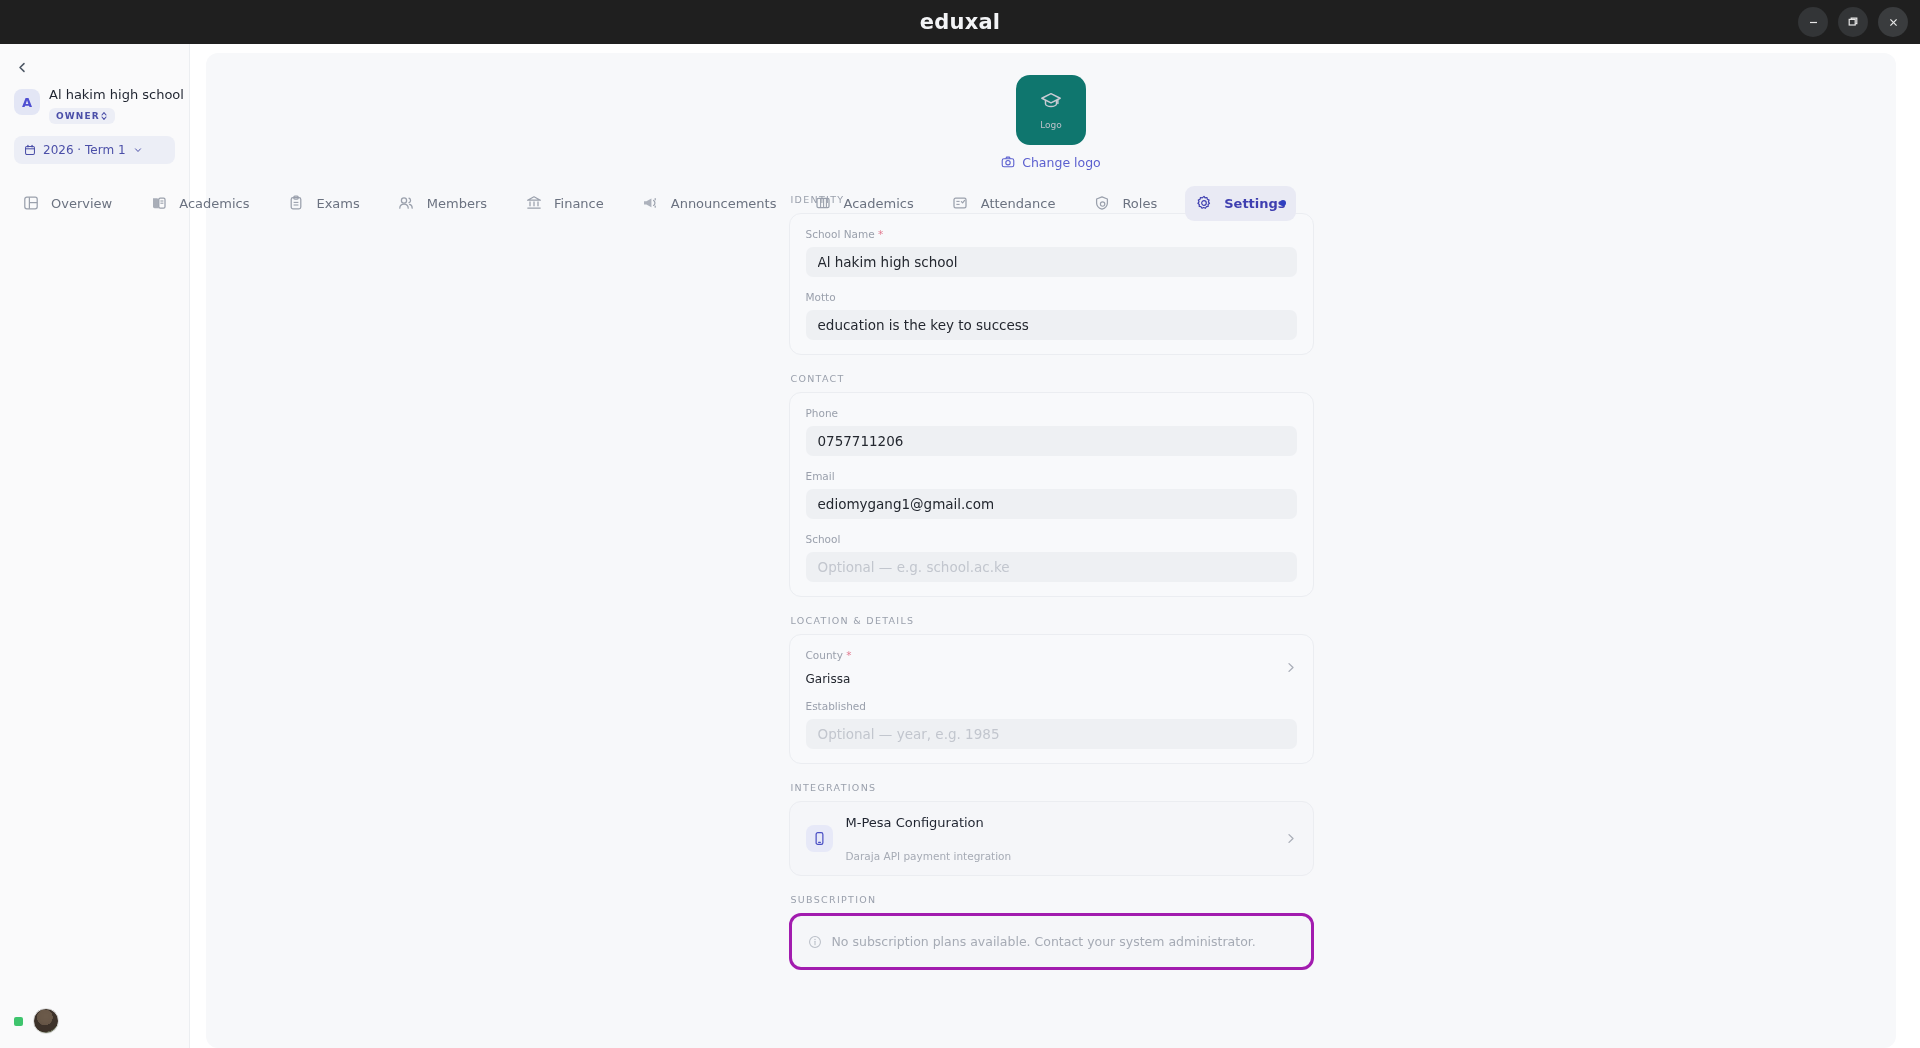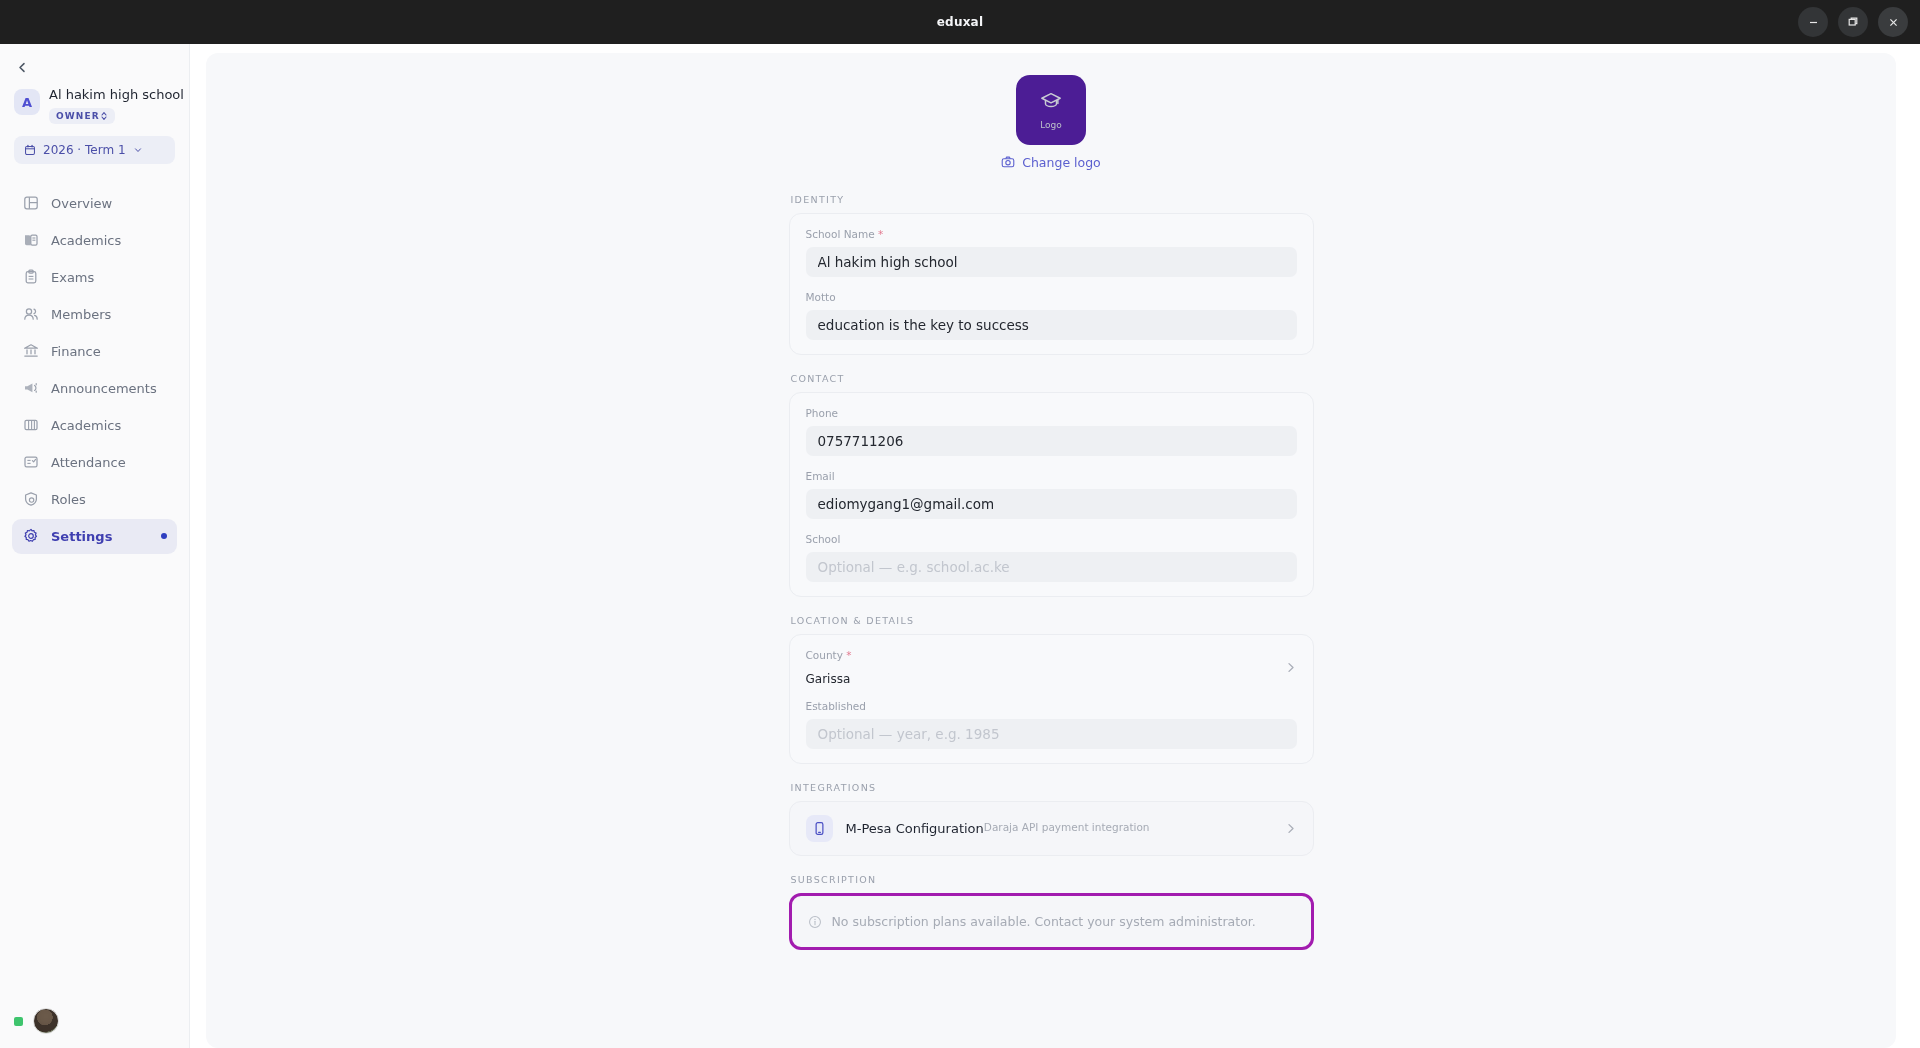--- a/index.html
+++ b/index.html
@@ -11,21 +11,21 @@
   }
 
   
   .titlebar {
     height: 44px; width: 100%;
     background: #1f1f1f;
     display: flex; align-items: center; justify-content: center;
     position: relative; flex: none;
   }
   .titlebar-title {
-    color: #f3f4f6; font-size: 12px; font-weight: 700; letter-spacing: .2px;
+    color: #f3f4f6; font-size: 21px; font-weight: 700; letter-spacing: .2px;
   }
   .win-controls {
     position: absolute; right: 12px; top: 0; height: 44px;
     display: flex; align-items: center; gap: 10px;
   }
   .win-btn {
     width: 30px; height: 30px; border-radius: 50%;
     background: #333537; color: #e8e8e8;
     display: flex; align-items: center; justify-content: center;
     font-size: 13px; line-height: 1; cursor: pointer; border: none;
@@ -71,21 +71,21 @@
   }
   .term-pill {
     margin: 12px 14px 0 14px;
     background: #eceef6; border-radius: 8px;
     display: flex; align-items: center; gap: 7px;
     padding: 7px 10px; cursor: pointer;
     color: #4b4fa8; font-size: 12px;
   }
   .term-pill .label { color: #4b4fa8; }
 
-  .nav { margin-top: 22px; padding: 0 12px; display: flex; flex-direction: column; gap: 2px; }
+  .nav { margin-top: 22px; padding: 0 12px; display: flex; flex-direction: row; gap: 18px; }
   .nav-item {
     display: flex; align-items: center; gap: 12px;
     padding: 9px 10px; border-radius: 9px;
     color: #6b7280; font-size: 13px; cursor: pointer;
     position: relative; text-decoration: none;
   }
   .nav-item .nav-icon { width: 17px; height: 17px; flex: none; display: flex; align-items: center; justify-content: center; color: #9aa0ac; }
   .nav-item .nav-label { line-height: 1; }
   .nav-item.active {
     background: #e9eaf4; color: #3f3fb0; font-weight: 600;
@@ -116,21 +116,21 @@
   .content-panel {
     width: 100%; height: 100%;
     background: #f7f8fa; border-radius: 12px;
     overflow-y: auto; padding: 22px 0 40px 0;
   }
   .form-wrap { width: 525px; margin: 0 auto; }
 
   
   .logo-area { display: flex; flex-direction: column; align-items: center; gap: 10px; margin-bottom: 22px; }
   .logo-box {
-    width: 70px; height: 70px; border-radius: 14px; background: #4c1d95;
+    width: 70px; height: 70px; border-radius: 14px; background: #0f766e;
     display: flex; flex-direction: column; align-items: center; justify-content: center; gap: 4px;
     cursor: pointer;
   }
   .logo-box .cap { color: #c9ccd4; }
   .logo-box .logo-text { font-size: 9px; color: #bcc0c9; }
   .change-logo {
     display: inline-flex; align-items: flex-start; gap: 7px;
     color: #5b5fcf; font-size: 12.5px; cursor: pointer; background: none; border: none;
     font-family: inherit;
   }
@@ -169,21 +169,21 @@
   .chev { color: #a9aeb8; display: flex; align-items: center; }
 
   .integration-card {
     background: #f5f6f9; border: 1px solid #ebedf1; border-radius: 12px;
     padding: 13px 16px; display: flex; align-items: center; gap: 13px; cursor: pointer;
   }
   .int-icon {
     width: 27px; height: 27px; border-radius: 8px; background: #e7e9f8;
     display: flex; align-items: center; justify-content: center; color: #4a4fc4; flex: none;
   }
-  .int-text { flex: 1; display: flex; flex-direction: row; gap: 0; }
+  .int-text { flex: 1; display: flex; flex-direction: column; gap: 20px; }
   .int-title { font-size: 13px; color: #1f2430; }
   .int-sub { font-size: 10.5px; color: #a6abb5; }
 
   .empty-card {
     background: #f5f6f9; border: 3px solid #a21caf; border-radius: 12px;
     padding: 18px 16px; display: flex; align-items: center; gap: 10px;
   }
   .empty-text { font-size: 12.5px; color: #a6abb5; }
   .info-icon { color: #b9bec7; display: flex; flex: none; }
 </style>

